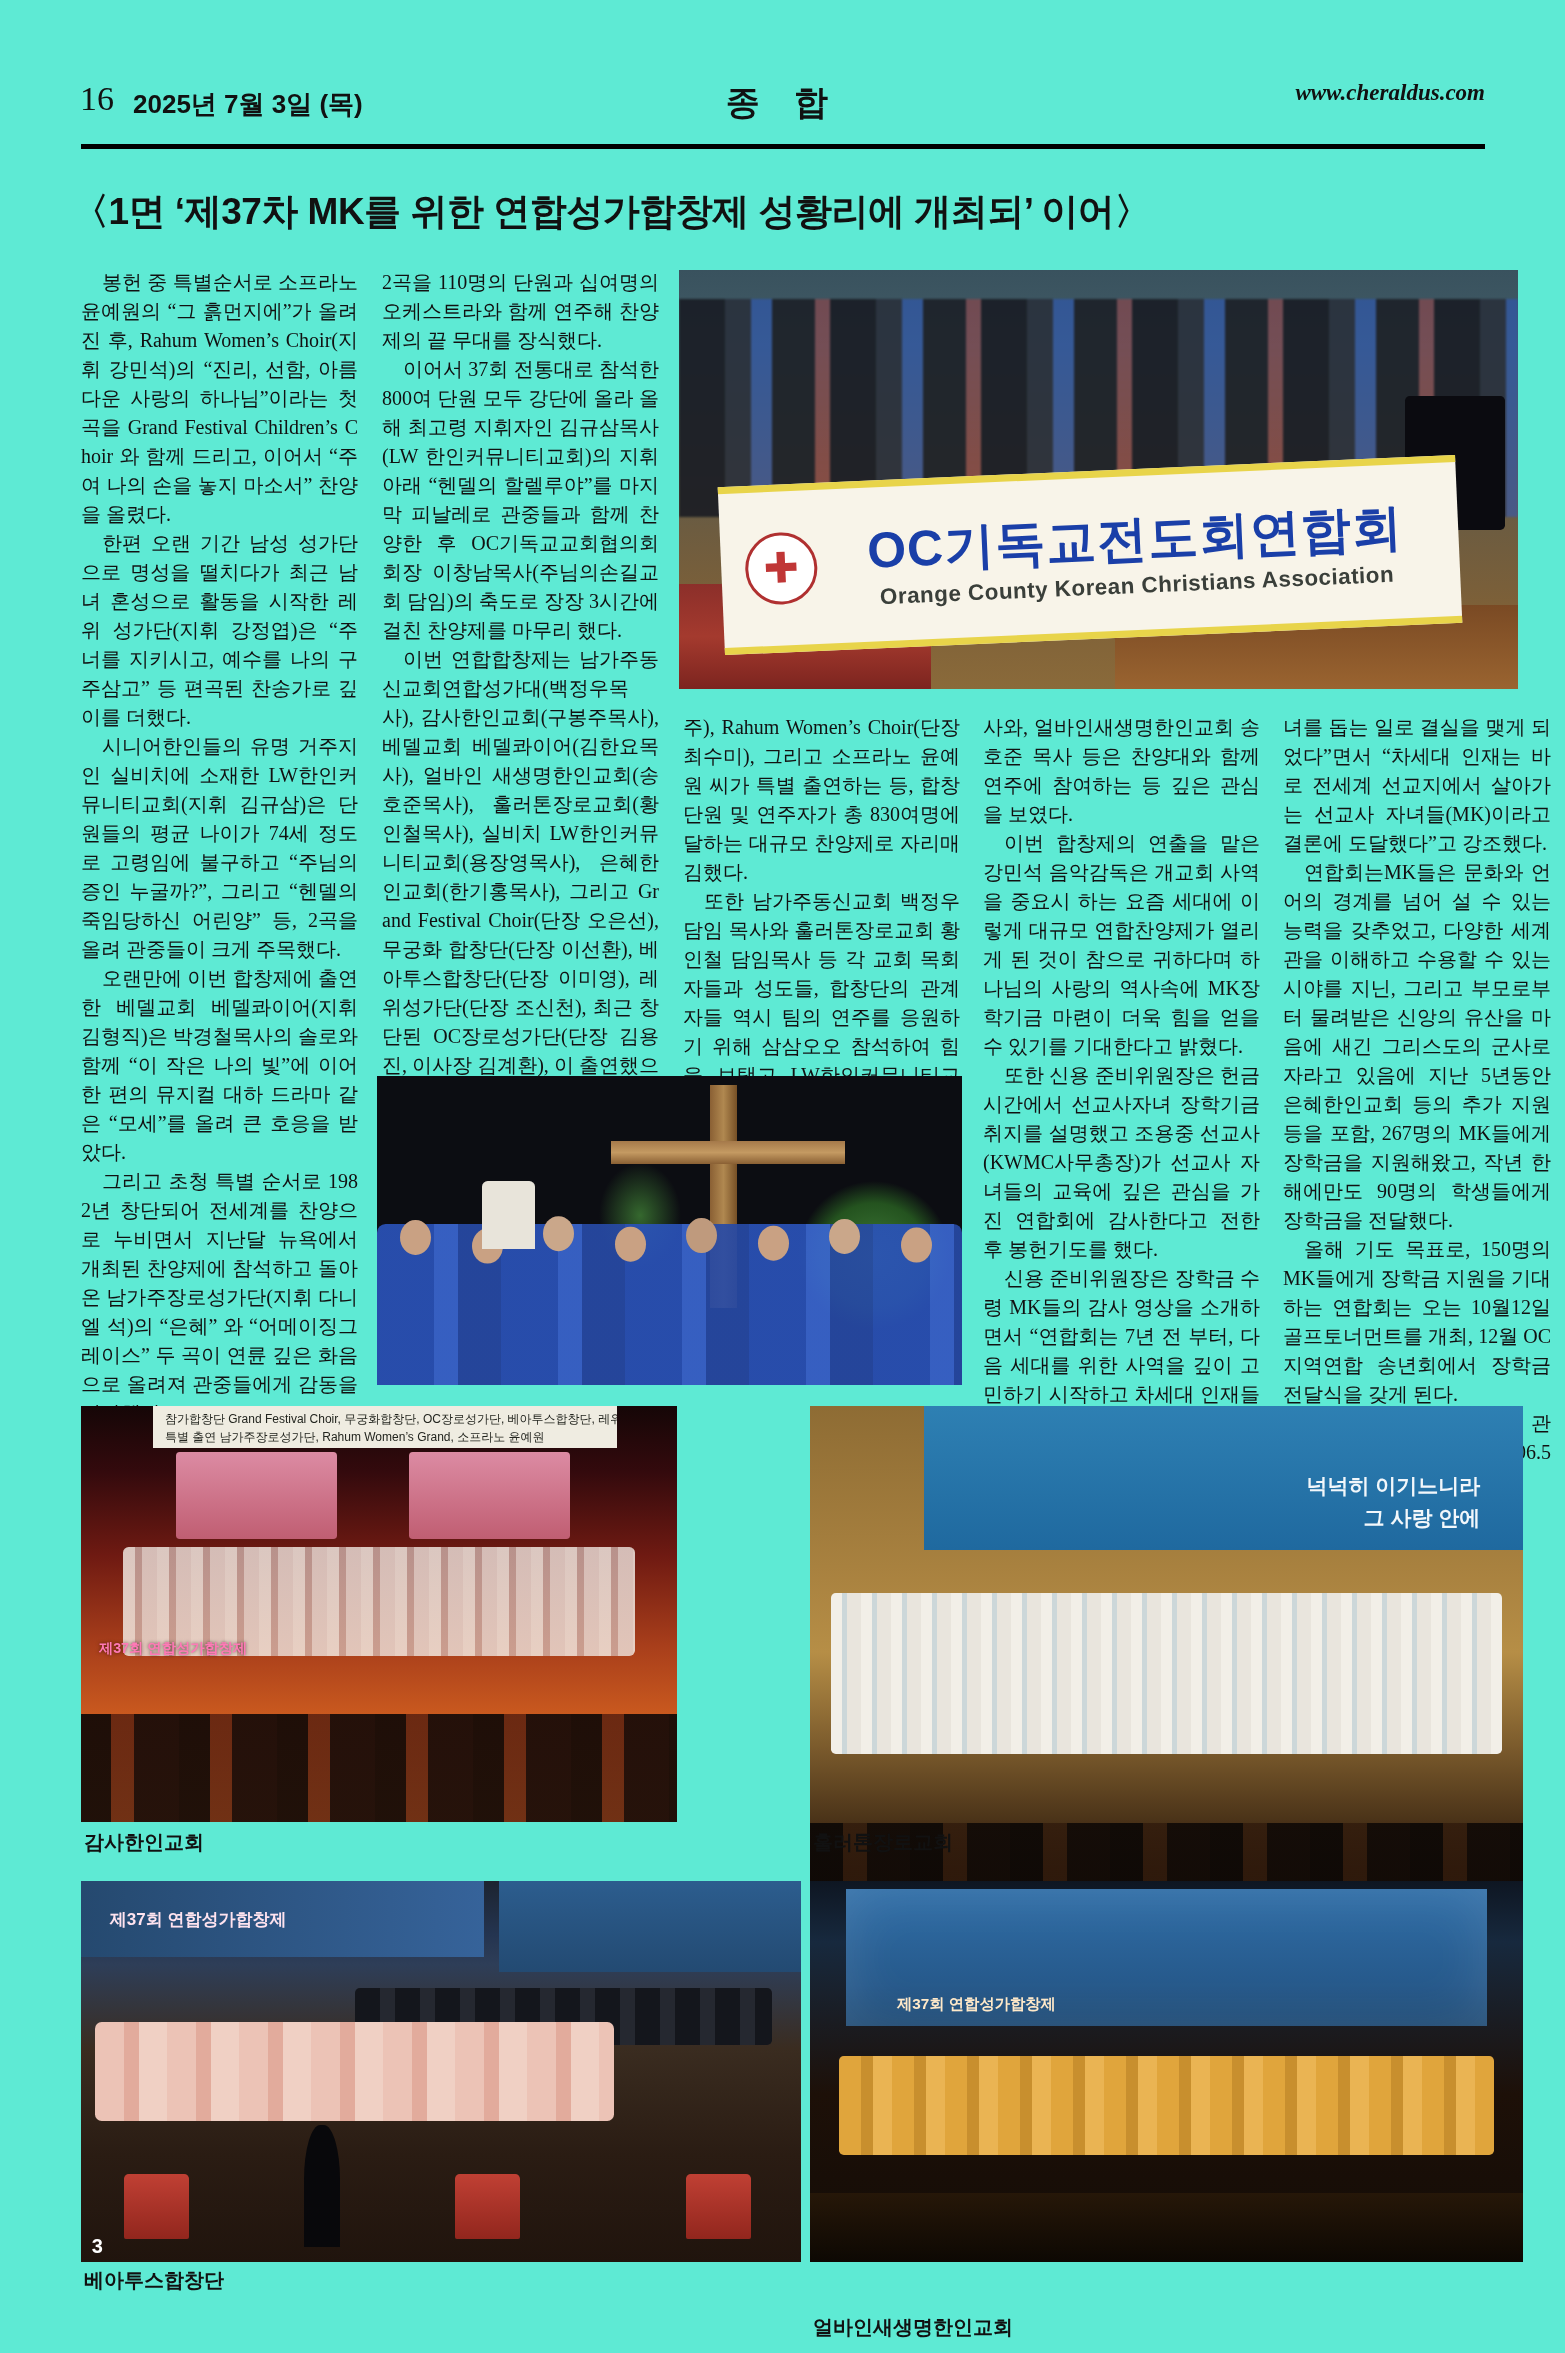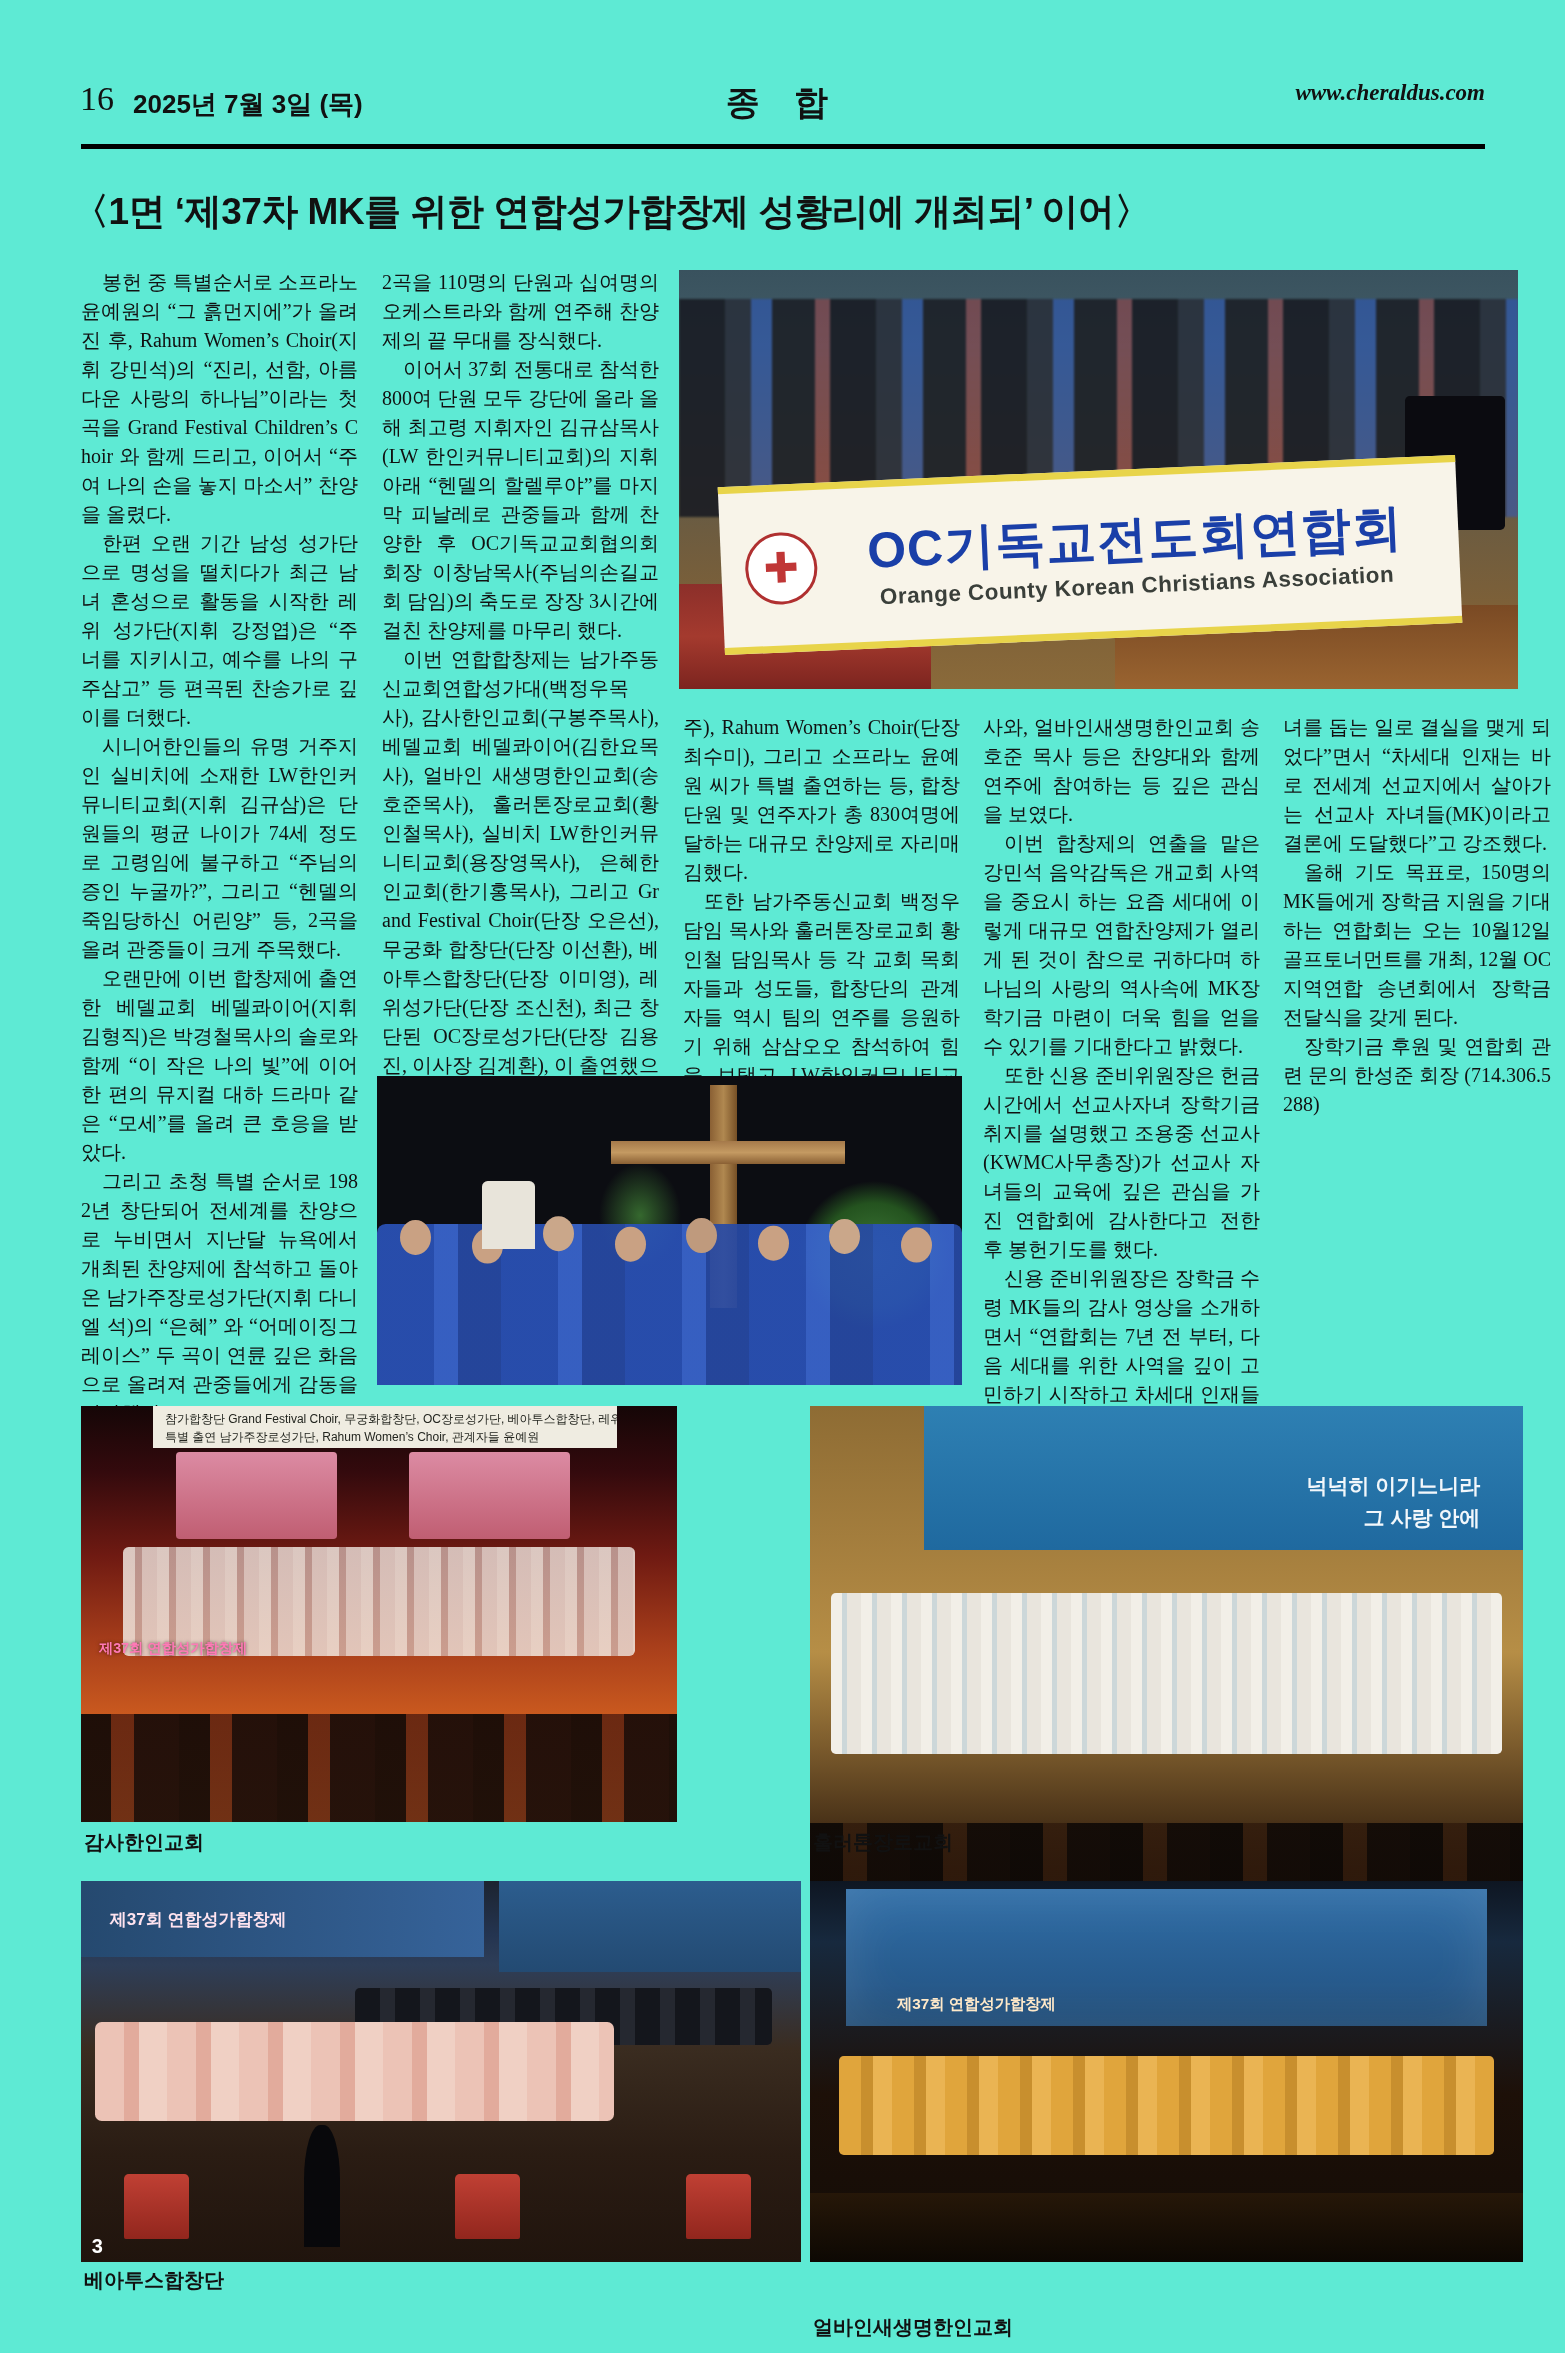--- a/index.html
+++ b/index.html
@@ -183,20 +183,21 @@
 
   <div class="col c4">
     <p class="cont">사와, 얼바인새생명한인교회 송호준 목사 등은 찬양대와 함께 연주에 참여하는 등 깊은 관심을 보였다.</p>
     <p>이번 합창제의 연출을 맡은 강민석 음악감독은 개교회 사역을 중요시 하는 요즘 세대에 이렇게 대규모 연합찬양제가 열리게 된 것이 참으로 귀하다며 하나님의 사랑의 역사속에 MK장학기금 마련이 더욱 힘을 얻을 수 있기를 기대한다고 밝혔다.</p>
     <p>또한 신용 준비위원장은 헌금 시간에서 선교사자녀 장학기금 취지를 설명했고 조용중 선교사(KWMC사무총장)가 선교사 자녀들의 교육에 깊은 관심을 가진 연합회에 감사한다고 전한 후 봉헌기도를 했다.</p>
     <p>신용 준비위원장은 장학금 수령 MK들의 감사 영상을 소개하면서 “연합회는 7년 전 부터, 다음 세대를 위한 사역을 깊이 고민하기 시작하고 차세대 인재들을 도울 수 있는 방안으로 선교사자</p>
   </div>
 
   <div class="col c5">
     <p class="cont">녀를 돕는 일로 결실을 맺게 되었다”면서 “차세대 인재는 바로 전세계 선교지에서 살아가는 선교사 자녀들(MK)이라고 결론에 도달했다”고 강조했다.</p>
+    <p>연합회는MK들은 문화와 언어의 경계를 넘어 설 수 있는 능력을 갖추었고, 다양한 세계관을 이해하고 수용할 수 있는 시야를 지닌, 그리고 부모로부터 물려받은 신앙의 유산을 마음에 새긴 그리스도의 군사로 자라고 있음에 지난 5년동안 은혜한인교회 등의 추가 지원등을 포함, 267명의 MK들에게 장학금을 지원해왔고, 작년 한 해에만도 90명의 학생들에게 장학금을 전달했다.</p>
     <p>올해 기도 목표로, 150명의 MK들에게 장학금 지원을 기대하는 연합회는 오는 10월12일 골프토너먼트를 개최, 12월 OC지역연합 송년회에서 장학금 전달식을 갖게 된다.</p>
     <p>장학기금 후원 및 연합회 관련 문의 한성준 회장 (714.306.5288)</p>
   </div>
 
   <div class="photo photo1">
     <div class="p1-crowd"></div>
     <div class="p1-piano"></div>
     <div class="p1-steps"></div>
     <div class="p1-floor"></div>
     <div class="p1-banner">
@@ -214,21 +215,21 @@
     <div class="p2-crossv"></div>
     <div class="p2-crossh"></div>
     <div class="p2-choir"></div>
     <div class="p2-heads"></div>
     <div class="p2-shirt"></div>
   </div>
 
   <div class="photo photo3">
     <div class="p3-slide">
       <div>참가합창단  Grand Festival Choir, 무궁화합창단, OC장로성가단, 베아투스합창단, 레위성가단</div>
-      <div>특별 출연  남가주장로성가단, Rahum Women’s Choir, 관계자들 윤예원</div>
+      <div>특별 출연  남가주장로성가단, Rahum Women’s Grand, 소프라노 윤예원</div>
     </div>
     <div class="p3-screenL"></div>
     <div class="p3-screenR"></div>
     <div class="p3-choir"></div>
     <div class="p3-banner">제37회 연합성가합창제</div>
     <div class="p3-orch"></div>
   </div>
   <div class="caption cap1">감사한인교회</div>
 
   <div class="photo photo4">

